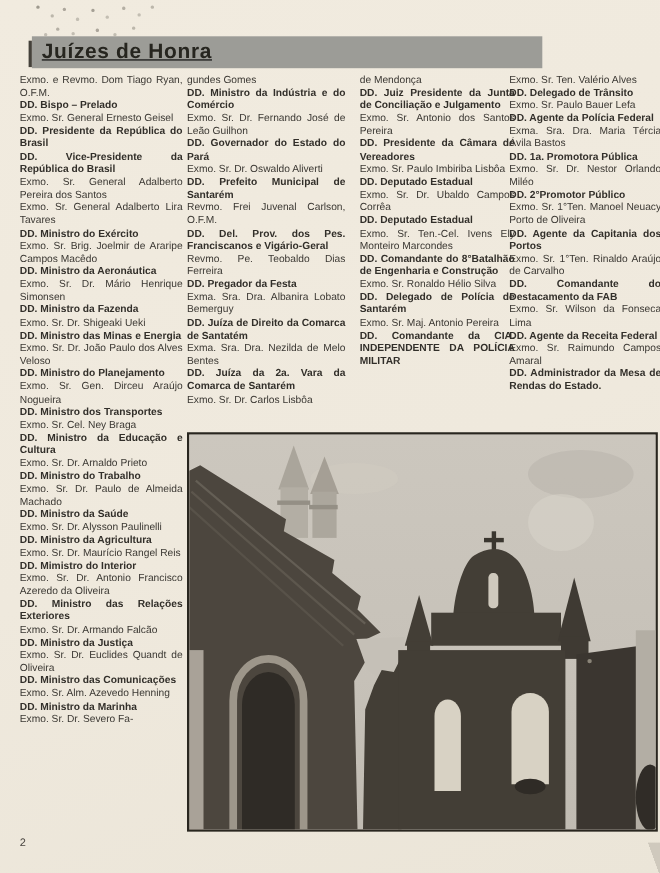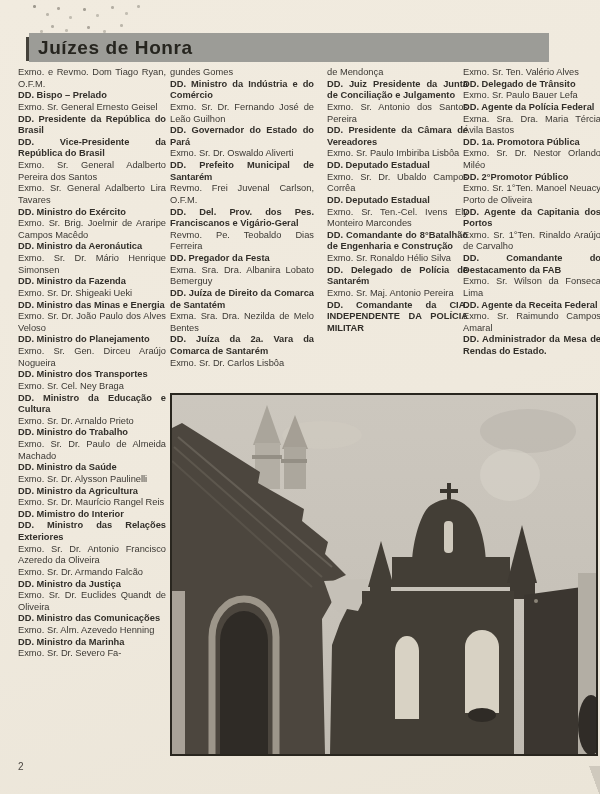--- a/index.html
+++ b/index.html
@@ -9,22 +9,22 @@
   
   .speckles{position:absolute;left:0;top:0;width:1px;height:1px;background:transparent;border-radius:50%;
     box-shadow:34px 6px 0 1px rgba(90,85,75,.55), 47px 14px 0 1px rgba(90,85,75,.35),
                58px 8px 0 1px rgba(90,85,75,.45), 70px 17px 0 1px rgba(90,85,75,.3),
                84px 9px 0 1px rgba(90,85,75,.5), 97px 15px 0 1px rgba(90,85,75,.3),
                112px 7px 0 1px rgba(90,85,75,.4), 126px 13px 0 1px rgba(90,85,75,.3),
                138px 6px 0 1px rgba(90,85,75,.35), 52px 26px 0 1px rgba(90,85,75,.4),
                66px 30px 0 1px rgba(90,85,75,.3), 88px 27px 0 1px rgba(90,85,75,.45),
                104px 31px 0 1px rgba(90,85,75,.3), 121px 25px 0 1px rgba(90,85,75,.35),
                41px 31px 0 1px rgba(90,85,75,.3);}
-  .title-bar{position:absolute;left:29px;top:33px;width:520px;height:29px;background:#9c9c97;
-             display:flex;align-items:center;}
+  .title-bar{position:absolute;left:29px;top:33px;width:464px;height:29px;background:#9c9c97;
+             display:flex;align-items:center;text-decoration:underline;}
   .title-tick{position:absolute;left:26px;top:37px;width:3px;height:24px;background:#44413a;}
   .title-bar h1{margin:0 0 0 9px;font-size:19px;font-weight:bold;letter-spacing:.6px;color:#26251f;}
   .col{position:absolute;top:67px;font-size:9.3px;line-height:11.62px;color:#3b3833;}
   .col p{margin:0;text-align:justify;}
   .col p.bold{font-weight:bold;color:#322f2a;}
   .col1{left:18px;width:148px;}
   .col2{left:170px;width:144px;}
   .col3{left:327px;width:141px;}
   .col4{left:463px;width:138px;}
   .photo{position:absolute;left:170px;top:393px;width:428px;height:363px;
@@ -68,22 +68,22 @@
       <p class="entry">Exmo. Sr. Cel. Ney Braga</p>
       <p class="entry bold">DD. Ministro da Educação e Cultura</p>
       <p class="entry">Exmo. Sr. Dr. Arnaldo Prieto</p>
       <p class="entry bold">DD. Ministro do Trabalho</p>
       <p class="entry">Exmo. Sr. Dr. Paulo de Almeida Machado</p>
       <p class="entry bold">DD. Ministro da Saúde</p>
       <p class="entry">Exmo. Sr. Dr. Alysson Paulinelli</p>
       <p class="entry bold">DD. Ministro da Agricultura</p>
       <p class="entry">Exmo. Sr. Dr. Maurício Rangel Reis</p>
       <p class="entry bold">DD. Mimistro do Interior</p>
+      <p class="entry">Exmo. Sr. Dr. Antonio Francisco Azeredo da Oliveira</p>
       <p class="entry bold">DD. Ministro das Relações Exteriores</p>
-      <p class="entry">Exmo. Sr. Dr. Antonio Francisco Azeredo da Oliveira</p>
       <p class="entry">Exmo. Sr. Dr. Armando Falcão</p>
       <p class="entry bold">DD. Ministro da Justiça</p>
       <p class="entry">Exmo. Sr. Dr. Euclides Quandt de Oliveira</p>
       <p class="entry bold">DD. Ministro das Comunicações</p>
       <p class="entry">Exmo. Sr. Alm. Azevedo Henning</p>
       <p class="entry bold">DD. Ministro da Marinha</p>
       <p class="entry">Exmo. Sr. Dr. Severo Fa-</p>
     </div>
   <div class="col col2">
       <p class="entry">gundes Gomes</p>

